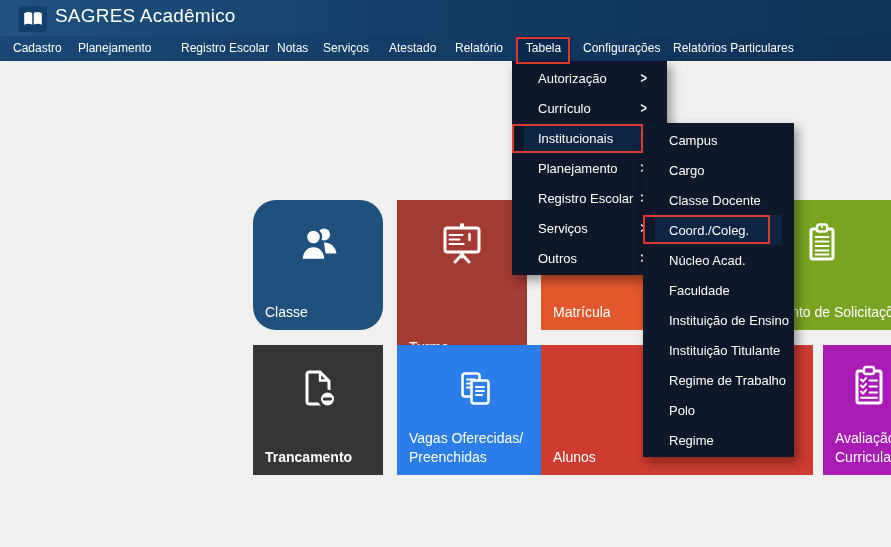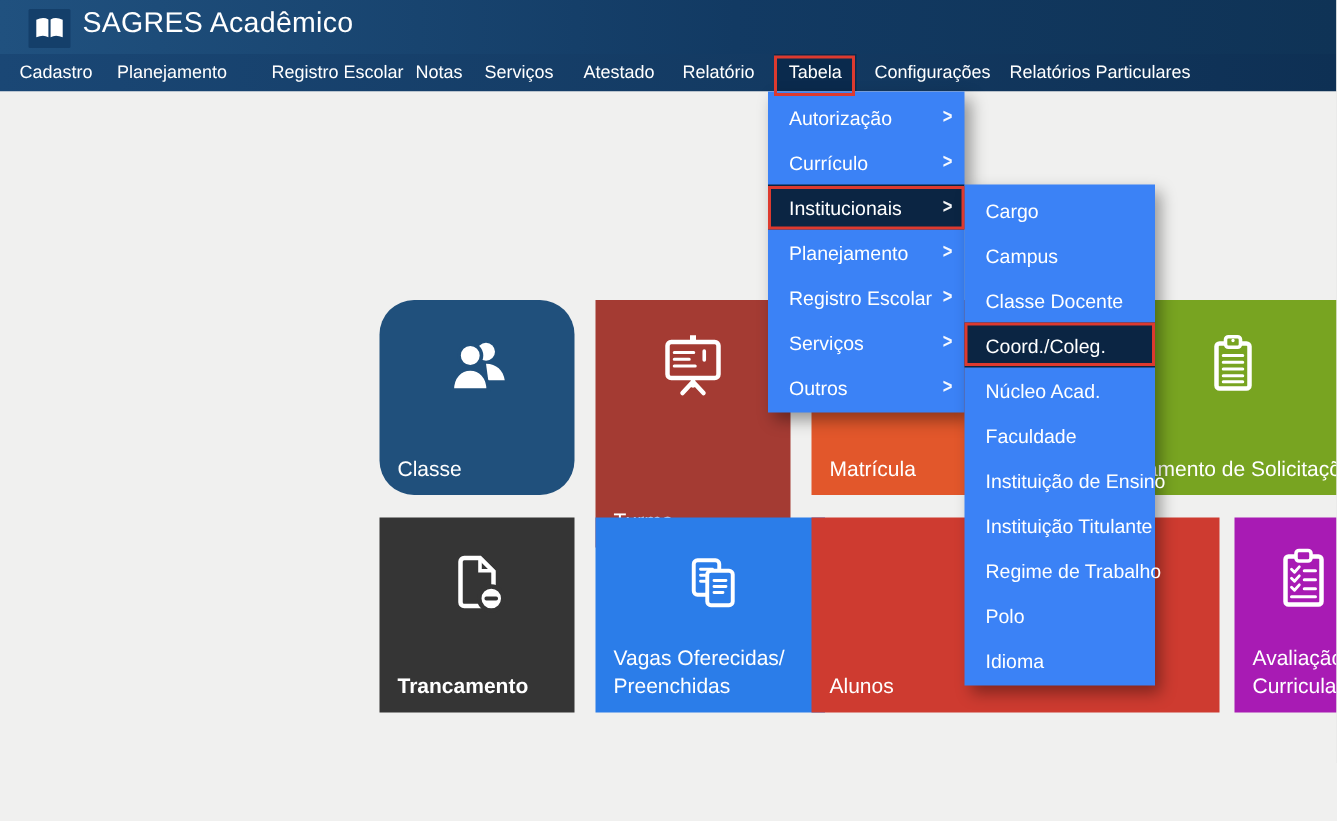--- a/index.html
+++ b/index.html
@@ -43,21 +43,21 @@
   #tile-matricula{left:541px;top:200px;width:130px;height:130px;}
   #tile-solic{left:685px;top:200px;width:274px;height:130px;}
   #tile-solic .tlabel{white-space:nowrap;}
   #tile-tranc{left:253px;top:345px;width:130px;height:130px;font-weight:bold;}
   #tile-vagas{left:397px;top:345px;width:130px;height:130px;}
   #tile-alunos{left:541px;top:345px;width:272px;height:130px;}
   #tile-aval{left:823px;top:345px;width:130px;height:130px;}
   #tile-aval svg.ticon{left:22px;transform:none;top:18px;}
 
   
-  .menu{position:absolute;background:#3b82f6;padding:2px 0;
+  .menu{position:absolute;background:#0f172a;padding:2px 12px;
         box-shadow:4px 5px 10px rgba(0,0,0,.38);}
   #tabela-menu{left:512px;top:61px;width:131px;z-index:20;}
   #inst-submenu{left:643px;top:123px;width:127px;z-index:21;}
   .mrow{height:30px;display:flex;align-items:center;padding:0 8px 0 14px;
         color:#fff;font-size:13px;cursor:pointer;box-sizing:border-box;}
   .mrow .lbl{flex:1;white-space:nowrap;}
   .mrow .arr{font-size:11px;font-weight:700;opacity:.95;transform:scaleY(1.25);}
   .mrow.hl{background:#0b2543;}
 
   
@@ -193,24 +193,24 @@
         <span class="lbl">Serviços</span>
         <span class="arr">&gt;</span>
       </div>
       <div class="mrow">
         <span class="lbl">Outros</span>
         <span class="arr">&gt;</span>
       </div>
     </div>
   <div id="inst-submenu" class="menu">
       <div class="mrow">
+        <span class="lbl">Campus</span>
+      </div>
+      <div class="mrow">
         <span class="lbl">Cargo</span>
-      </div>
-      <div class="mrow">
-        <span class="lbl">Campus</span>
       </div>
       <div class="mrow">
         <span class="lbl">Classe Docente</span>
       </div>
       <div class="mrow hl">
         <span class="lbl">Coord./Coleg.</span>
       </div>
       <div class="mrow">
         <span class="lbl">Núcleo Acad.</span>
       </div>
@@ -223,21 +223,21 @@
       <div class="mrow">
         <span class="lbl">Instituição Titulante</span>
       </div>
       <div class="mrow">
         <span class="lbl">Regime de Trabalho</span>
       </div>
       <div class="mrow">
         <span class="lbl">Polo</span>
       </div>
       <div class="mrow">
-        <span class="lbl">Idioma</span>
+        <span class="lbl">Regime</span>
       </div>
     </div>
 
   <div class="flagbox" id="flag-tabela" style="border-color: rgb(221, 58, 47);"></div>
   <div class="flagbox" id="flag-inst" style="border-color: rgb(221, 58, 47);"></div>
   <div class="flagbox" id="flag-coord" style="border-color: rgb(221, 58, 47);"></div>
 
 </div>
 
 </body></html>

